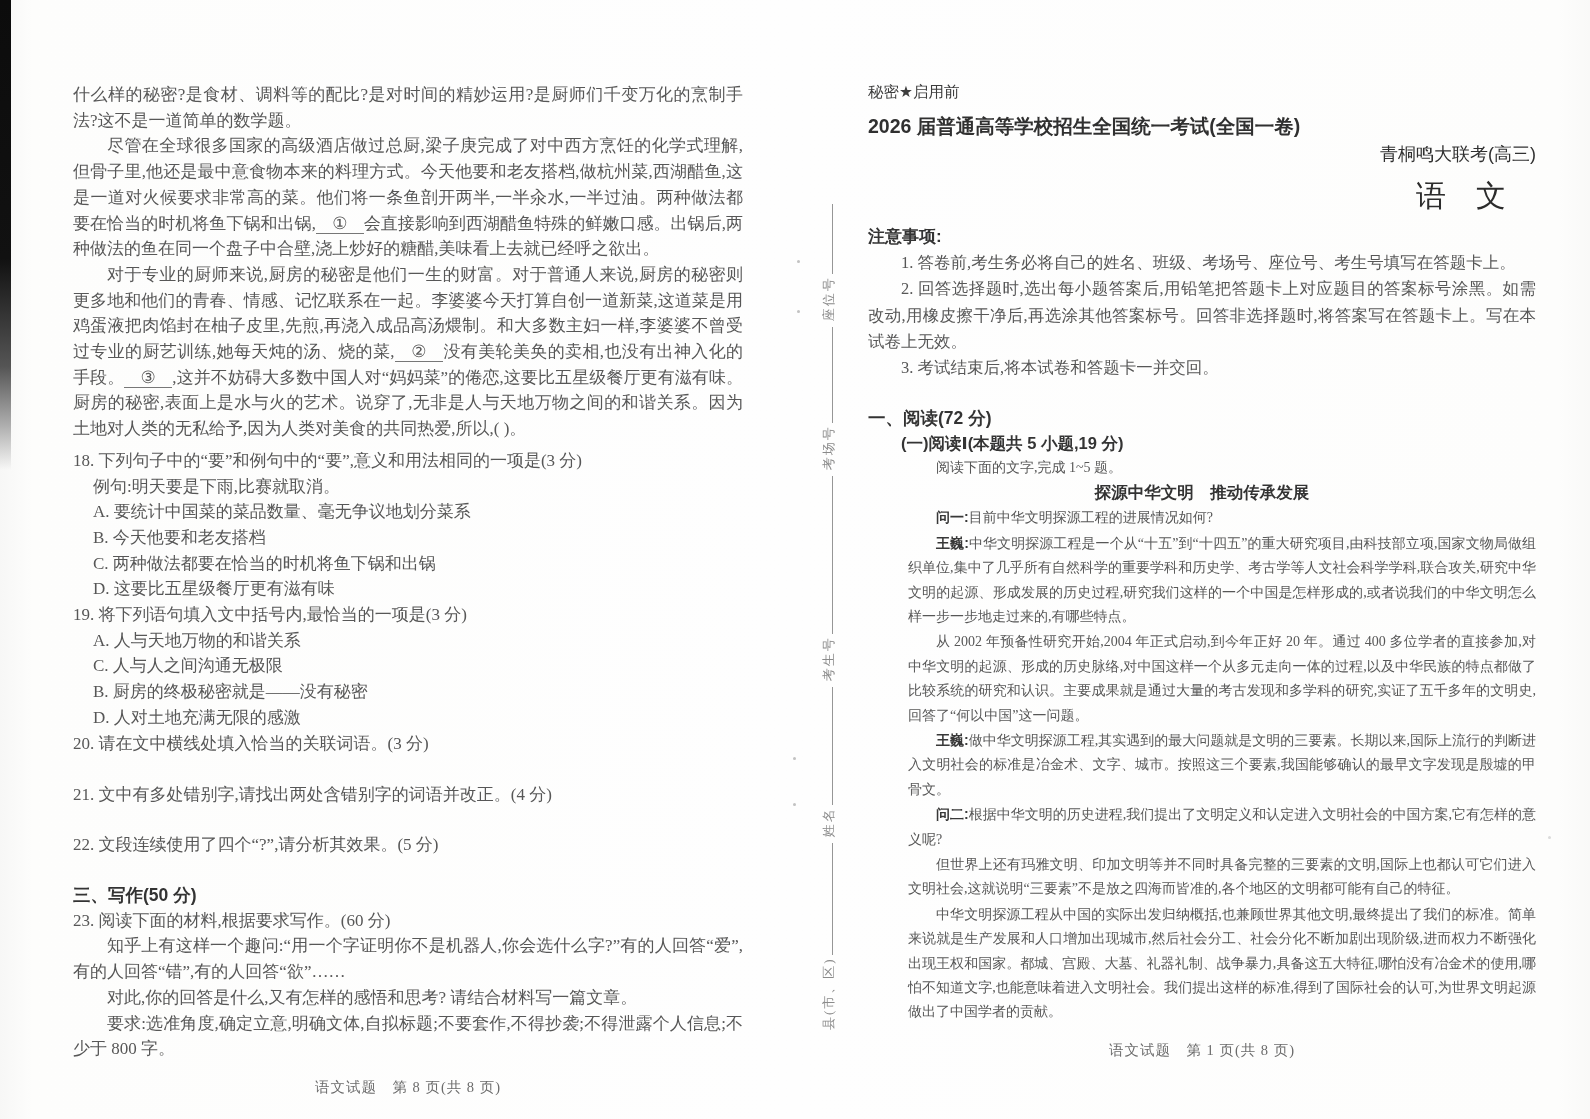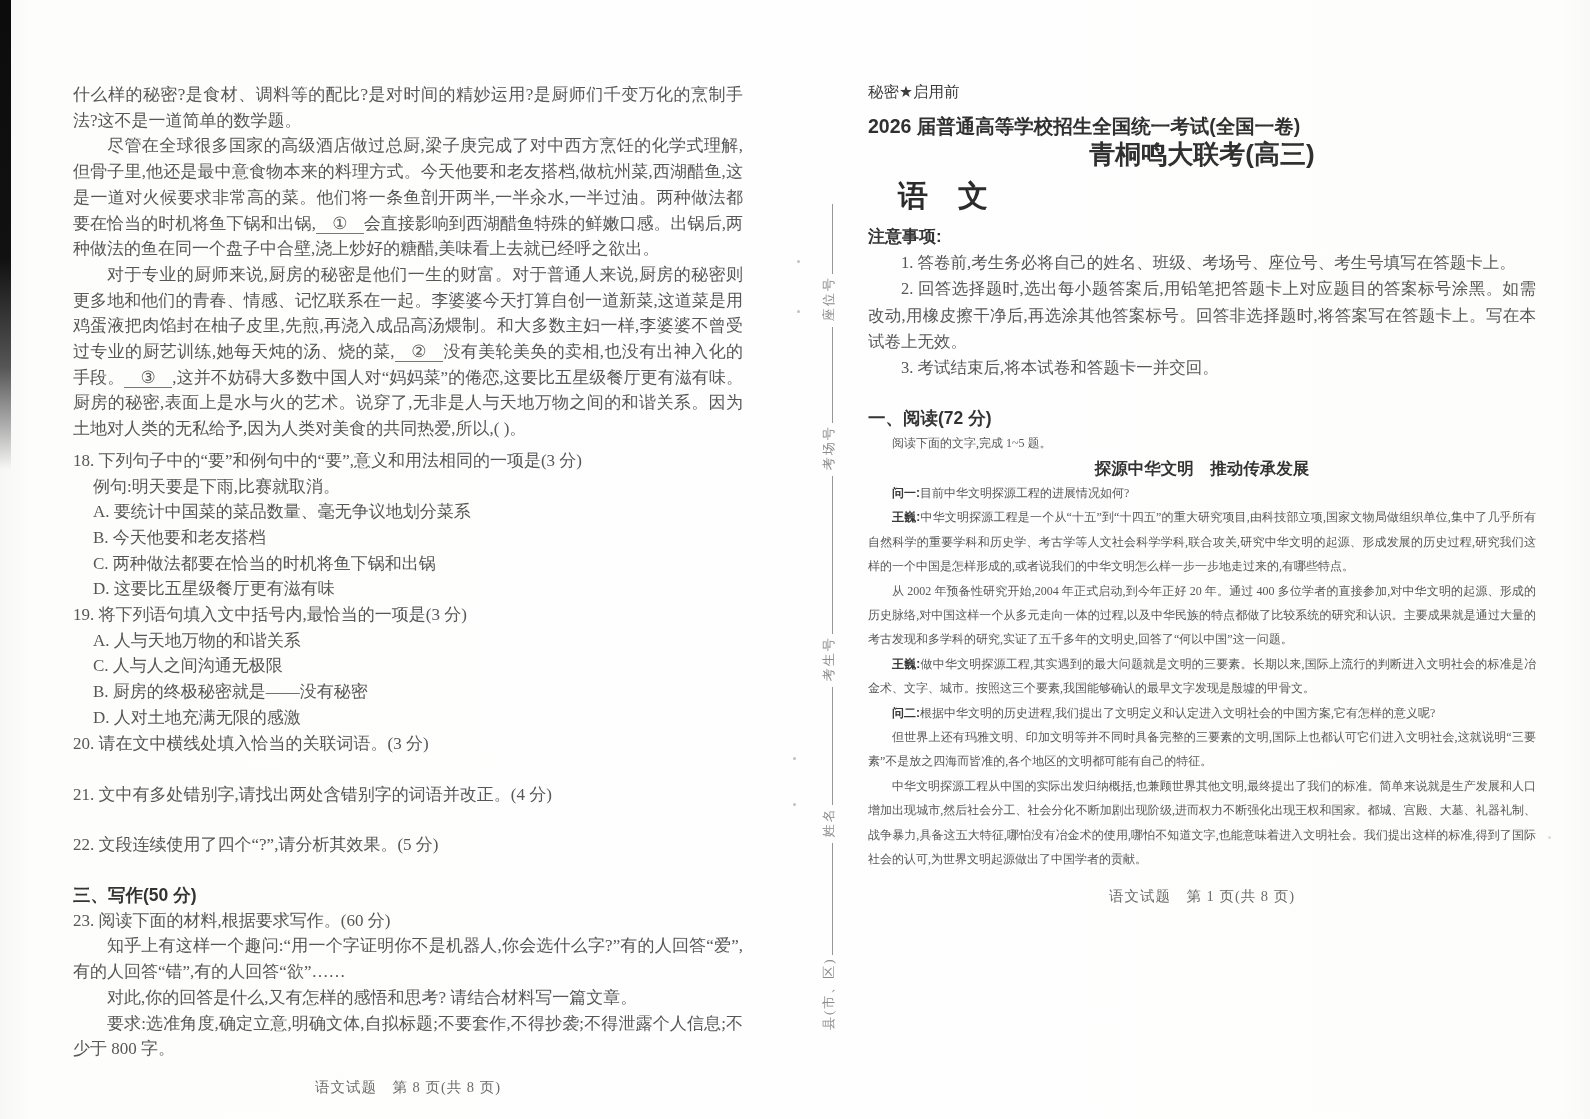--- a/index.html
+++ b/index.html
@@ -23,31 +23,31 @@
   .gap1{margin-top:26px;}
   .gap2{margin-top:24px;}
   .secthead{font-family:"Liberation Sans","DejaVu Sans",sans-serif;font-weight:bold;
             font-size:17.5px;line-height:26px;color:#333;}
   .footer{margin-top:16px;text-align:center;font-size:14.5px;color:#6b6b6b;letter-spacing:1px;}
 
   
   .secret{font-family:"Liberation Sans","DejaVu Sans",sans-serif;font-size:15.5px;color:#3d3d3d;line-height:20px;}
   .t1{font-family:"Liberation Sans","DejaVu Sans",sans-serif;font-weight:bold;font-size:19.5px;
       color:#303030;text-align:left;margin-top:10px;line-height:28px;}
-  .t2{font-family:"Liberation Sans","DejaVu Sans",sans-serif;font-weight:bold;font-size:26px;
-      color:#303030;text-align:center;line-height:28px;}
-  .subject{font-family:"Liberation Sans","DejaVu Sans",sans-serif;font-weight:bold;font-size:30px;
-      color:#2c2c2c;text-align:left;margin-top:8px;line-height:40px;letter-spacing:30px;padding-left:30px;}
+  .t2{font-family:"Liberation Sans","DejaVu Sans",sans-serif;font-weight:normal;font-size:18px;
+      color:#303030;text-align:right;line-height:28px;}
+  .subject{font-family:"Liberation Sans","DejaVu Sans",sans-serif;font-weight:normal;font-size:30px;
+      color:#2c2c2c;text-align:right;margin-top:8px;line-height:40px;letter-spacing:30px;padding-left:30px;}
   .notehead{font-family:"Liberation Sans","DejaVu Sans",sans-serif;font-weight:bold;font-size:17px;
       color:#343434;margin-top:8px;line-height:26px;}
   .note{font-size:16.5px;line-height:26.3px;text-align:justify;text-indent:2em;}
   .s1{margin-top:24px;}
   .parthead{font-family:"Liberation Sans","DejaVu Sans",sans-serif;font-weight:bold;font-size:16.5px;
       color:#343434;text-indent:2em;line-height:24.4px;}
-  .rbody{font-size:12px;line-height:24.4px;text-align:justify;}
+  .rbody{font-size:14px;line-height:24.4px;text-align:justify;margin-left:40px;}
   .ptitle{font-family:"Liberation Sans","DejaVu Sans",sans-serif;font-weight:bold;font-size:16.5px;
       color:#333;text-align:center;line-height:25px;}
   .sp{font-family:"Liberation Sans","DejaVu Sans",sans-serif;font-weight:bold;color:#383838;}
 
   
   .gutter{position:absolute;left:812px;top:70px;width:36px;height:960px;}
   .gutter-inner{width:960px;height:34px;line-height:34px;white-space:nowrap;
       transform-origin:0 0;transform:rotate(-90deg) translateX(-960px);
       font-size:13px;color:#8a8a8a;letter-spacing:2px;}
   .glabel{vertical-align:baseline;}
@@ -115,20 +115,21 @@
     <h1 class="t1">2026 届普通高等学校招生全国统一考试(全国一卷)</h1>
     <h2 class="t2">青桐鸣大联考(高三)</h2>
     <div class="subject">语文</div>
 
     <p class="notehead">注意事项:</p>
     <p class="note">1. 答卷前,考生务必将自己的姓名、班级、考场号、座位号、考生号填写在答题卡上。</p>
     <p class="note">2. 回答选择题时,选出每小题答案后,用铅笔把答题卡上对应题目的答案标号涂黑。如需改动,用橡皮擦干净后,再选涂其他答案标号。回答非选择题时,将答案写在答题卡上。写在本试卷上无效。</p>
     <p class="note">3. 考试结束后,将本试卷和答题卡一并交回。</p>
 
     <h3 class="secthead s1">一、阅读(72 分)</h3>
+    <p class="parthead">(一)阅读Ⅰ(本题共 5 小题,19 分)</p>
     <p class="rbody ind">阅读下面的文字,完成 1~5 题。</p>
     <p class="ptitle">探源中华文明　推动传承发展</p>
 
     <p class="rbody ind"><b class="sp">问一:</b><span>目前中华文明探源工程的进展情况如何?</span></p>
     <p class="rbody ind"><b class="sp">王巍:</b><span>中华文明探源工程是一个从“十五”到“十四五”的重大研究项目,由科技部立项,国家文物局做组织单位,集中了几乎所有自然科学的重要学科和历史学、考古学等人文社会科学学科,联合攻关,研究中华文明的起源、形成发展的历史过程,研究我们这样的一个中国是怎样形成的,或者说我们的中华文明怎么样一步一步地走过来的,有哪些特点。</span></p>
     <p class="rbody ind"><b class="sp"></b><span>从 2002 年预备性研究开始,2004 年正式启动,到今年正好 20 年。通过 400 多位学者的直接参加,对中华文明的起源、形成的历史脉络,对中国这样一个从多元走向一体的过程,以及中华民族的特点都做了比较系统的研究和认识。主要成果就是通过大量的考古发现和多学科的研究,实证了五千多年的文明史,回答了“何以中国”这一问题。</span></p>
     <p class="rbody ind"><b class="sp">王巍:</b><span>做中华文明探源工程,其实遇到的最大问题就是文明的三要素。长期以来,国际上流行的判断进入文明社会的标准是冶金术、文字、城市。按照这三个要素,我国能够确认的最早文字发现是殷墟的甲骨文。</span></p>
     <p class="rbody ind"><b class="sp">问二:</b><span>根据中华文明的历史进程,我们提出了文明定义和认定进入文明社会的中国方案,它有怎样的意义呢?</span></p>
     <p class="rbody ind"><b class="sp"></b><span>但世界上还有玛雅文明、印加文明等并不同时具备完整的三要素的文明,国际上也都认可它们进入文明社会,这就说明“三要素”不是放之四海而皆准的,各个地区的文明都可能有自己的特征。</span></p>
     <p class="rbody ind"><b class="sp"></b><span>中华文明探源工程从中国的实际出发归纳概括,也兼顾世界其他文明,最终提出了我们的标准。简单来说就是生产发展和人口增加出现城市,然后社会分工、社会分化不断加剧出现阶级,进而权力不断强化出现王权和国家。都城、宫殿、大墓、礼器礼制、战争暴力,具备这五大特征,哪怕没有冶金术的使用,哪怕不知道文字,也能意味着进入文明社会。我们提出这样的标准,得到了国际社会的认可,为世界文明起源做出了中国学者的贡献。</span></p>

